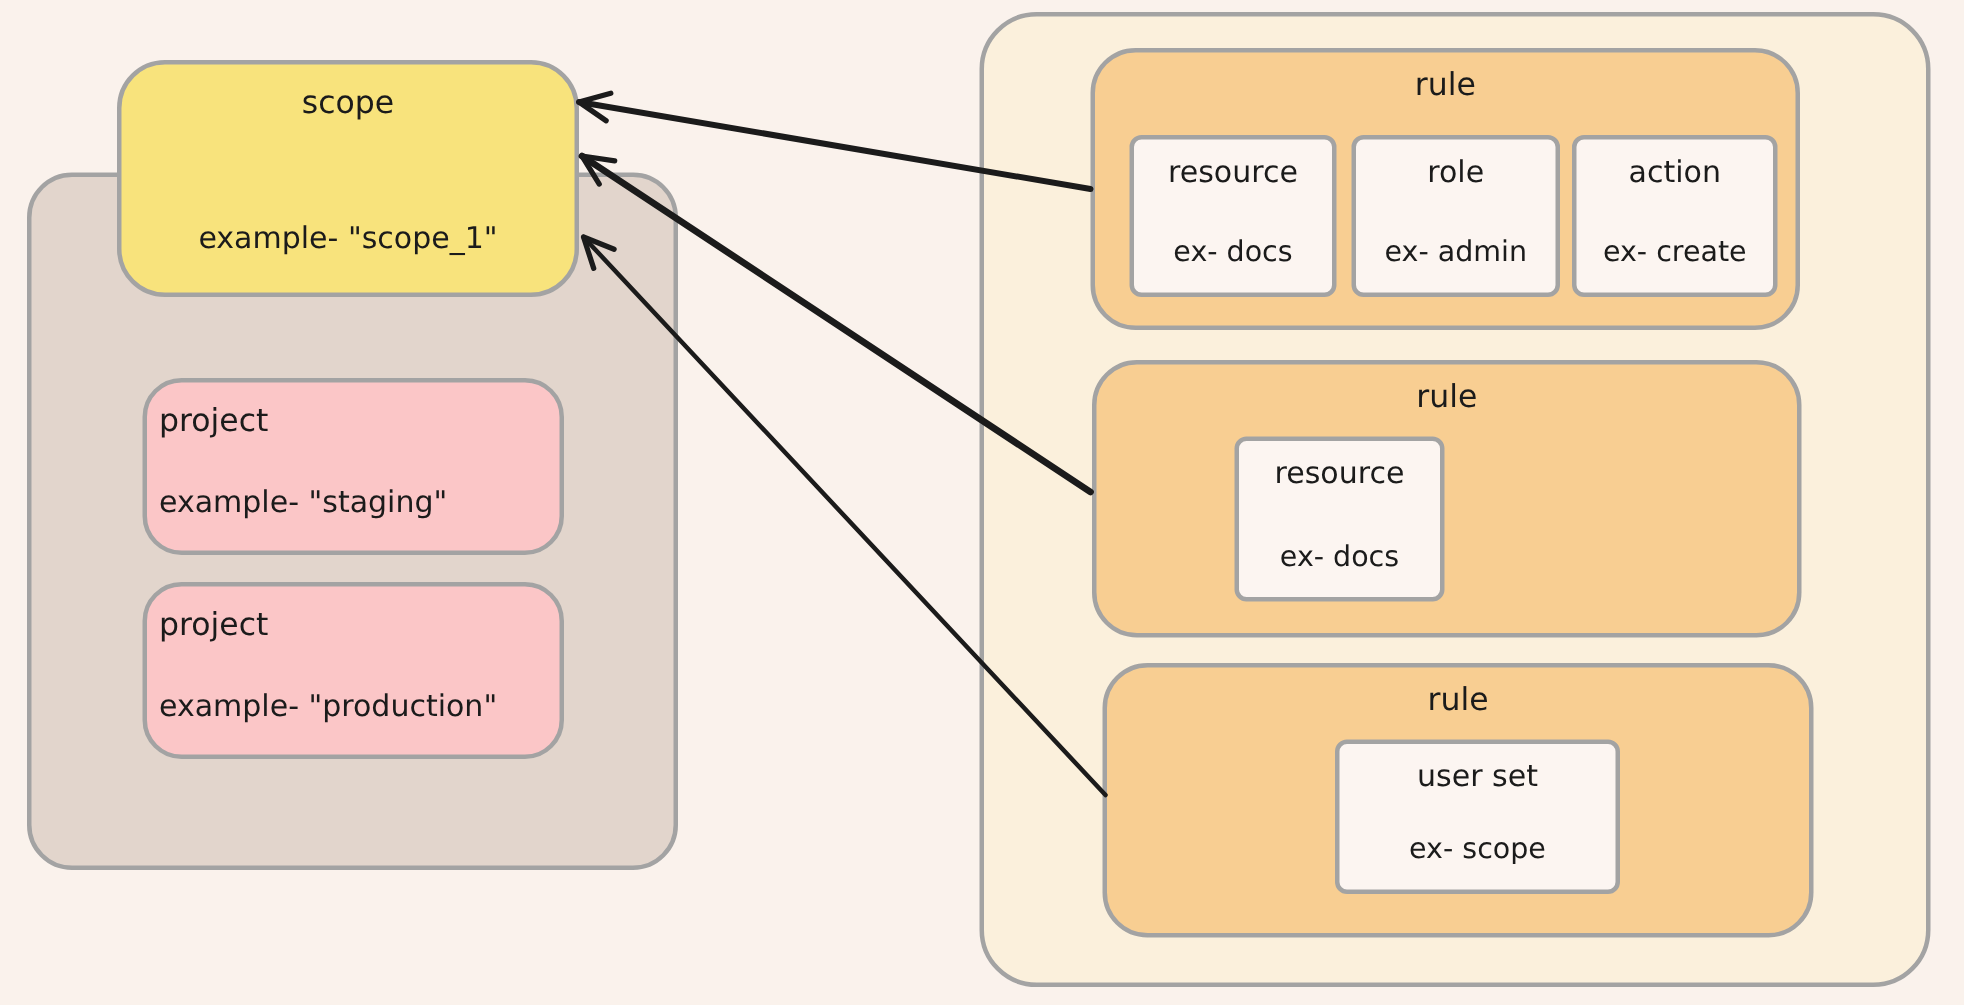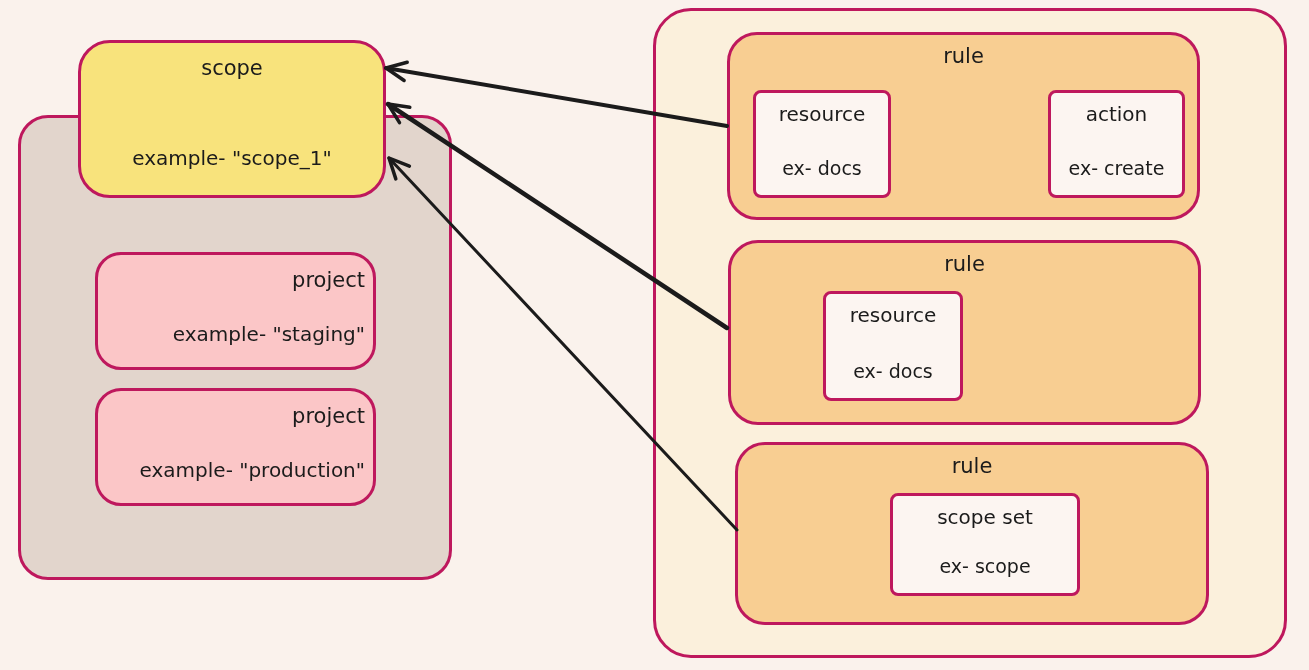--- a/index.html
+++ b/index.html
@@ -7,33 +7,33 @@
     font-family:"DejaVu Sans", sans-serif;
     background:#FAF2EC;
     color:#1B1B1B;
   }
   .canvas{
     position:relative;
     width:1309px;height:670px;
     background:#FAF2EC;
     overflow:hidden;
   }
-  .box{position:absolute;box-sizing:border-box;border:3px solid #be185d;}
+  .box{position:absolute;box-sizing:border-box;border:3px solid #a3a3a3;}
 
   
   .scope-container{left:18px;top:115px;width:434px;height:465px;background:#E2D5CC;border-radius:30px;}
   .scope-box{
     left:78px;top:40px;width:308px;height:158px;background:#F8E37C;border-radius:32px;
     display:flex;flex-direction:column;align-items:center;justify-content:space-between;
     padding:12px 8px 24px;
   }
   .project-box{
     background:#FBC6C7;border-radius:26px;
     left:95px;width:281px;height:118px;
-    display:flex;flex-direction:column;align-items:flex-end;justify-content:space-between;
+    display:flex;flex-direction:column;align-items:flex-start;justify-content:space-between;
     padding:12px 8px 20px;
   }
   .project-1{top:252px;}
   .project-2{top:388px;}
 
   
   .rules-container{left:653px;top:8px;width:634px;height:650px;background:#FBF0DC;border-radius:38px;}
   .rule-box{background:#F8CE92;border-radius:30px;}
   .rule-1{left:727px;top:32px;width:473px;height:188px;}
   .rule-2{left:728px;top:240px;width:473px;height:185px;}
@@ -89,38 +89,42 @@
   </div>
 
   <div class="box rules-container"></div>
 
   <div class="box rule-box rule-1">
     <div class="rule-title">rule</div>
     <div class="box item-box r1-item r1-resource">
       <div class="item-label">resource</div>
       <div class="item-example">ex- docs</div>
     </div>
+    <div class="box item-box r1-item r1-role">
+      <div class="item-label">role</div>
+      <div class="item-example">ex- admin</div>
+    </div>
     <div class="box item-box r1-item r1-action">
       <div class="item-label">action</div>
       <div class="item-example">ex- create</div>
     </div>
   </div>
 
   <div class="box rule-box rule-2">
     <div class="rule-title">rule</div>
     <div class="box item-box r2-item r2-resource">
       <div class="item-label">resource</div>
       <div class="item-example">ex- docs</div>
     </div>
   </div>
 
   <div class="box rule-box rule-3">
     <div class="rule-title">rule</div>
     <div class="box item-box r3-item r3-user-set">
-      <div class="item-label">scope set</div>
+      <div class="item-label">user set</div>
       <div class="item-example">ex- scope</div>
     </div>
   </div>
 
   <svg class="arrows" viewBox="0 0 1309 670" xmlns="http://www.w3.org/2000/svg">
     <g>
       <line class="arrow-shaft" x1="727" y1="126" x2="386" y2="68" stroke-width="4"></line>
       <path class="arrow-head" d="M407.2 62.2 L386 68 L404.1 80.5"></path>
     </g>
     <g>

